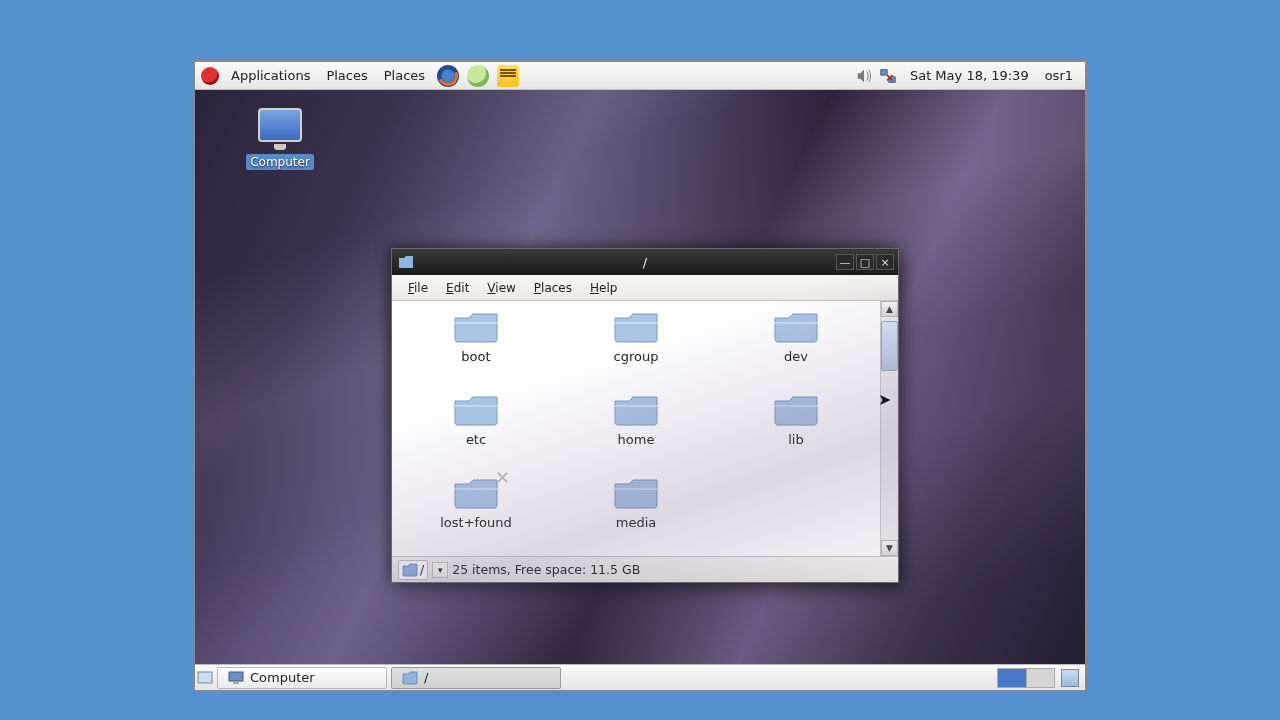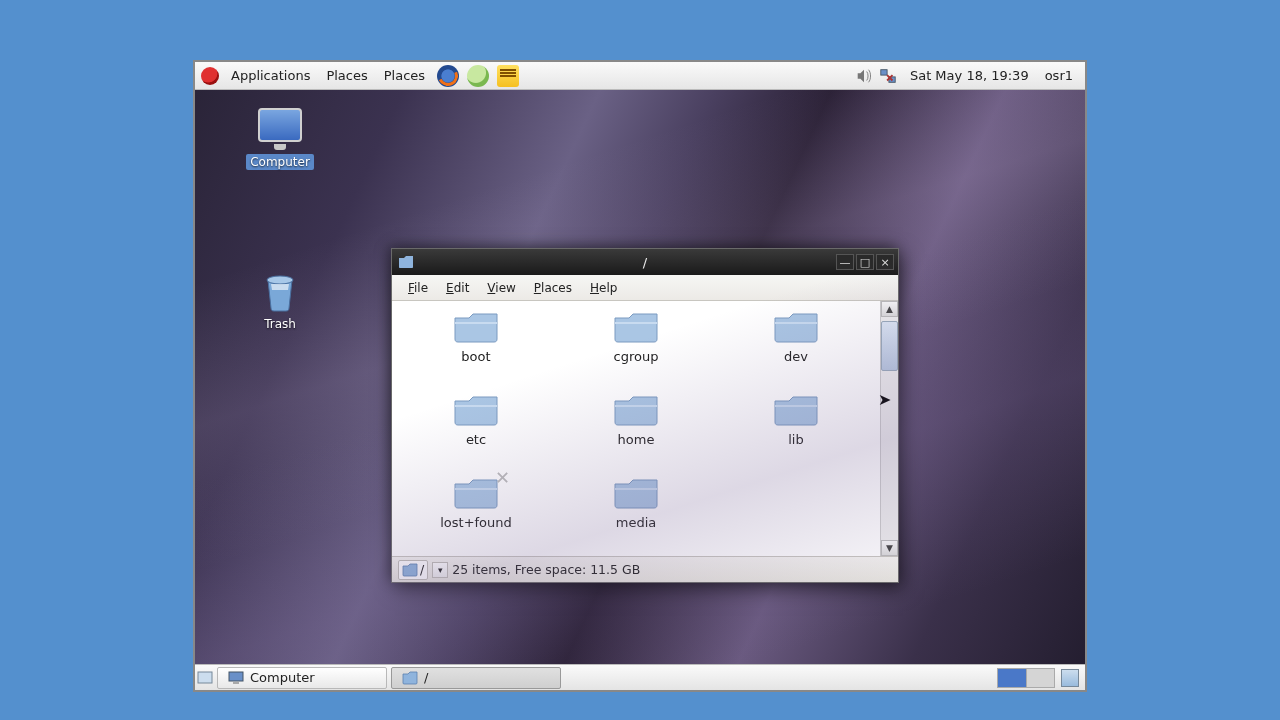--- a/index.html
+++ b/index.html
@@ -102,30 +102,20 @@
   </div>
 
   <div class="wallpaper">
 
     <div class="dicon sel" style="left:40px; top:18px;">
       <div class="glyph">
           <div class="monitor"></div>
         </div>
       <span class="label">Computer</span>
     </div>
-    <div class="dicon" style="left:40px; top:180px;">
-      <div class="glyph trashcan">
-        <svg viewBox="0 0 48 42">
-            <path fill="#7aa8d8" stroke="#4a70a0" d="M12 10h24l-3 28c0 2-1 3-3 3H18c-2 0-3-1-3-3z"></path>
-            <ellipse cx="24" cy="10" rx="13" ry="4" fill="#a8c8e8" stroke="#4a70a0"></ellipse>
-            <path fill="#fff" opacity=".6" d="M15 14h18l-1 6H16z"></path>
-          </svg>
-      </div>
-      <span class="label">Trash</span>
-    </div>
 
     <div class="fm">
       <div class="titlebar">
         <span class="tb-icon">
           <svg viewBox="0 0 16 16">
               <path fill="#8fb4dd" d="M1 4h5l2-2h7v11c0 .6-.4 1-1 1H2c-.6 0-1-.4-1-1z"></path>
             </svg>
         </span>
         <div class="title">/</div>
         <div class="winbtns">

